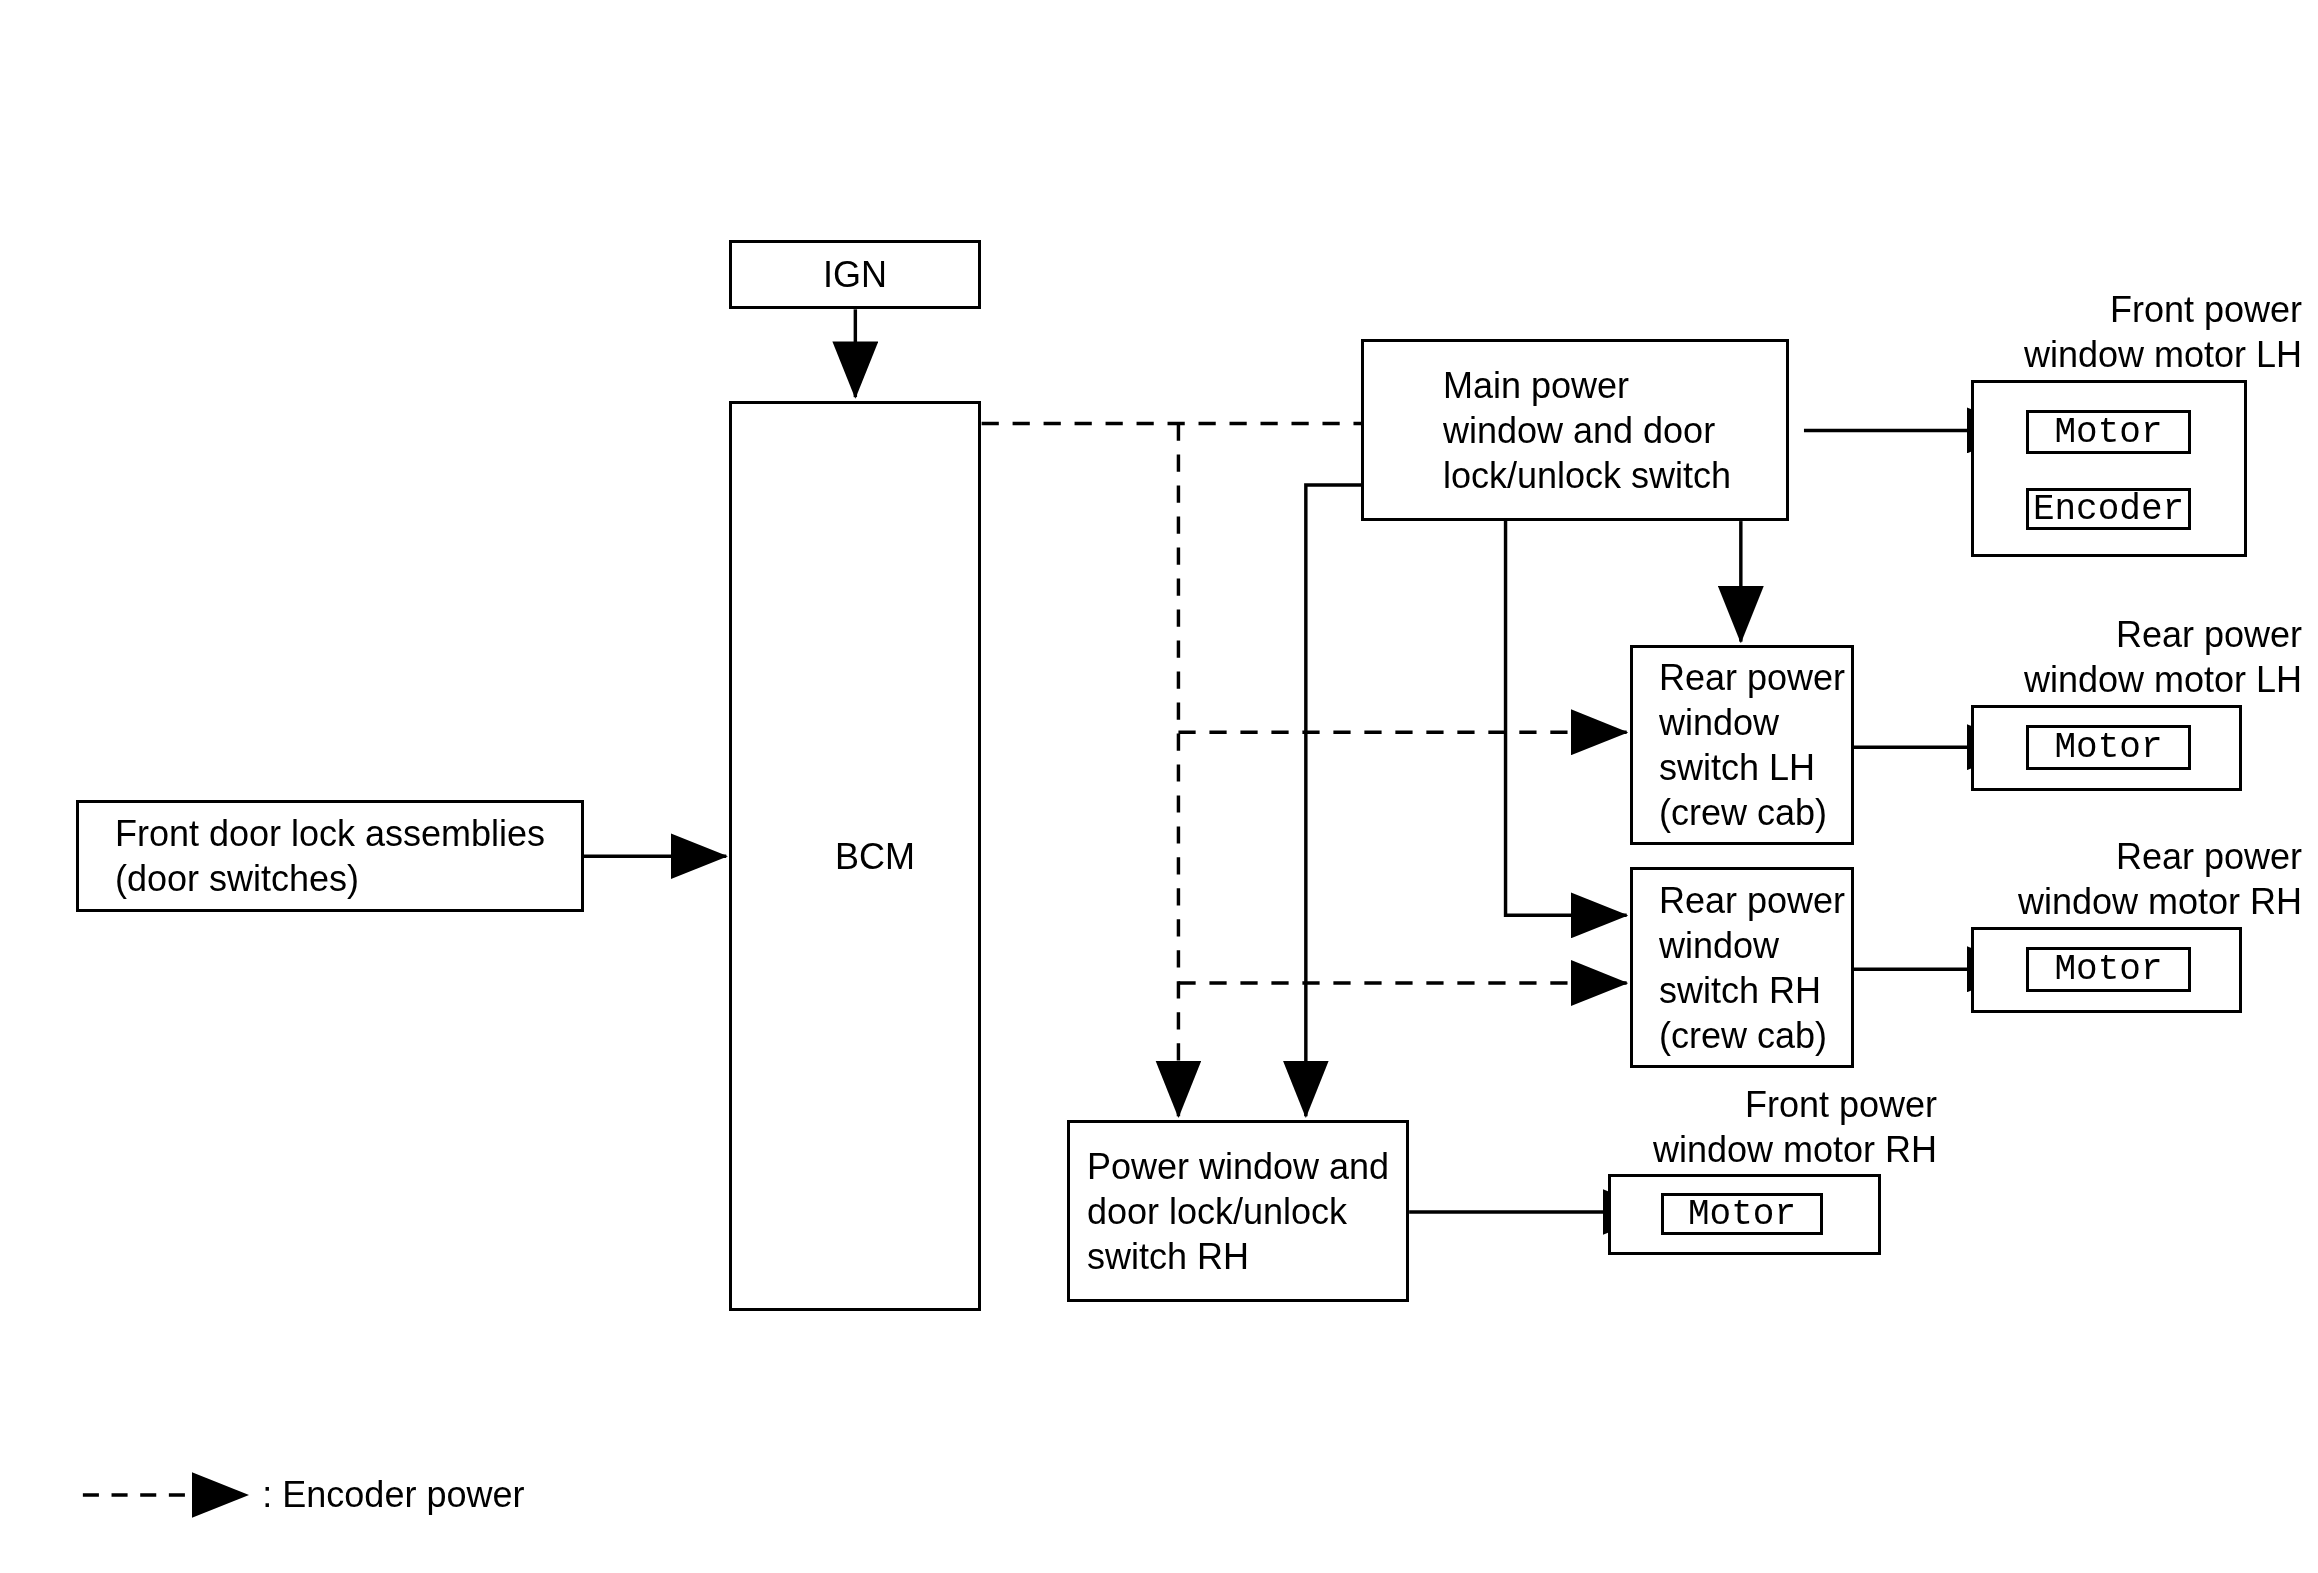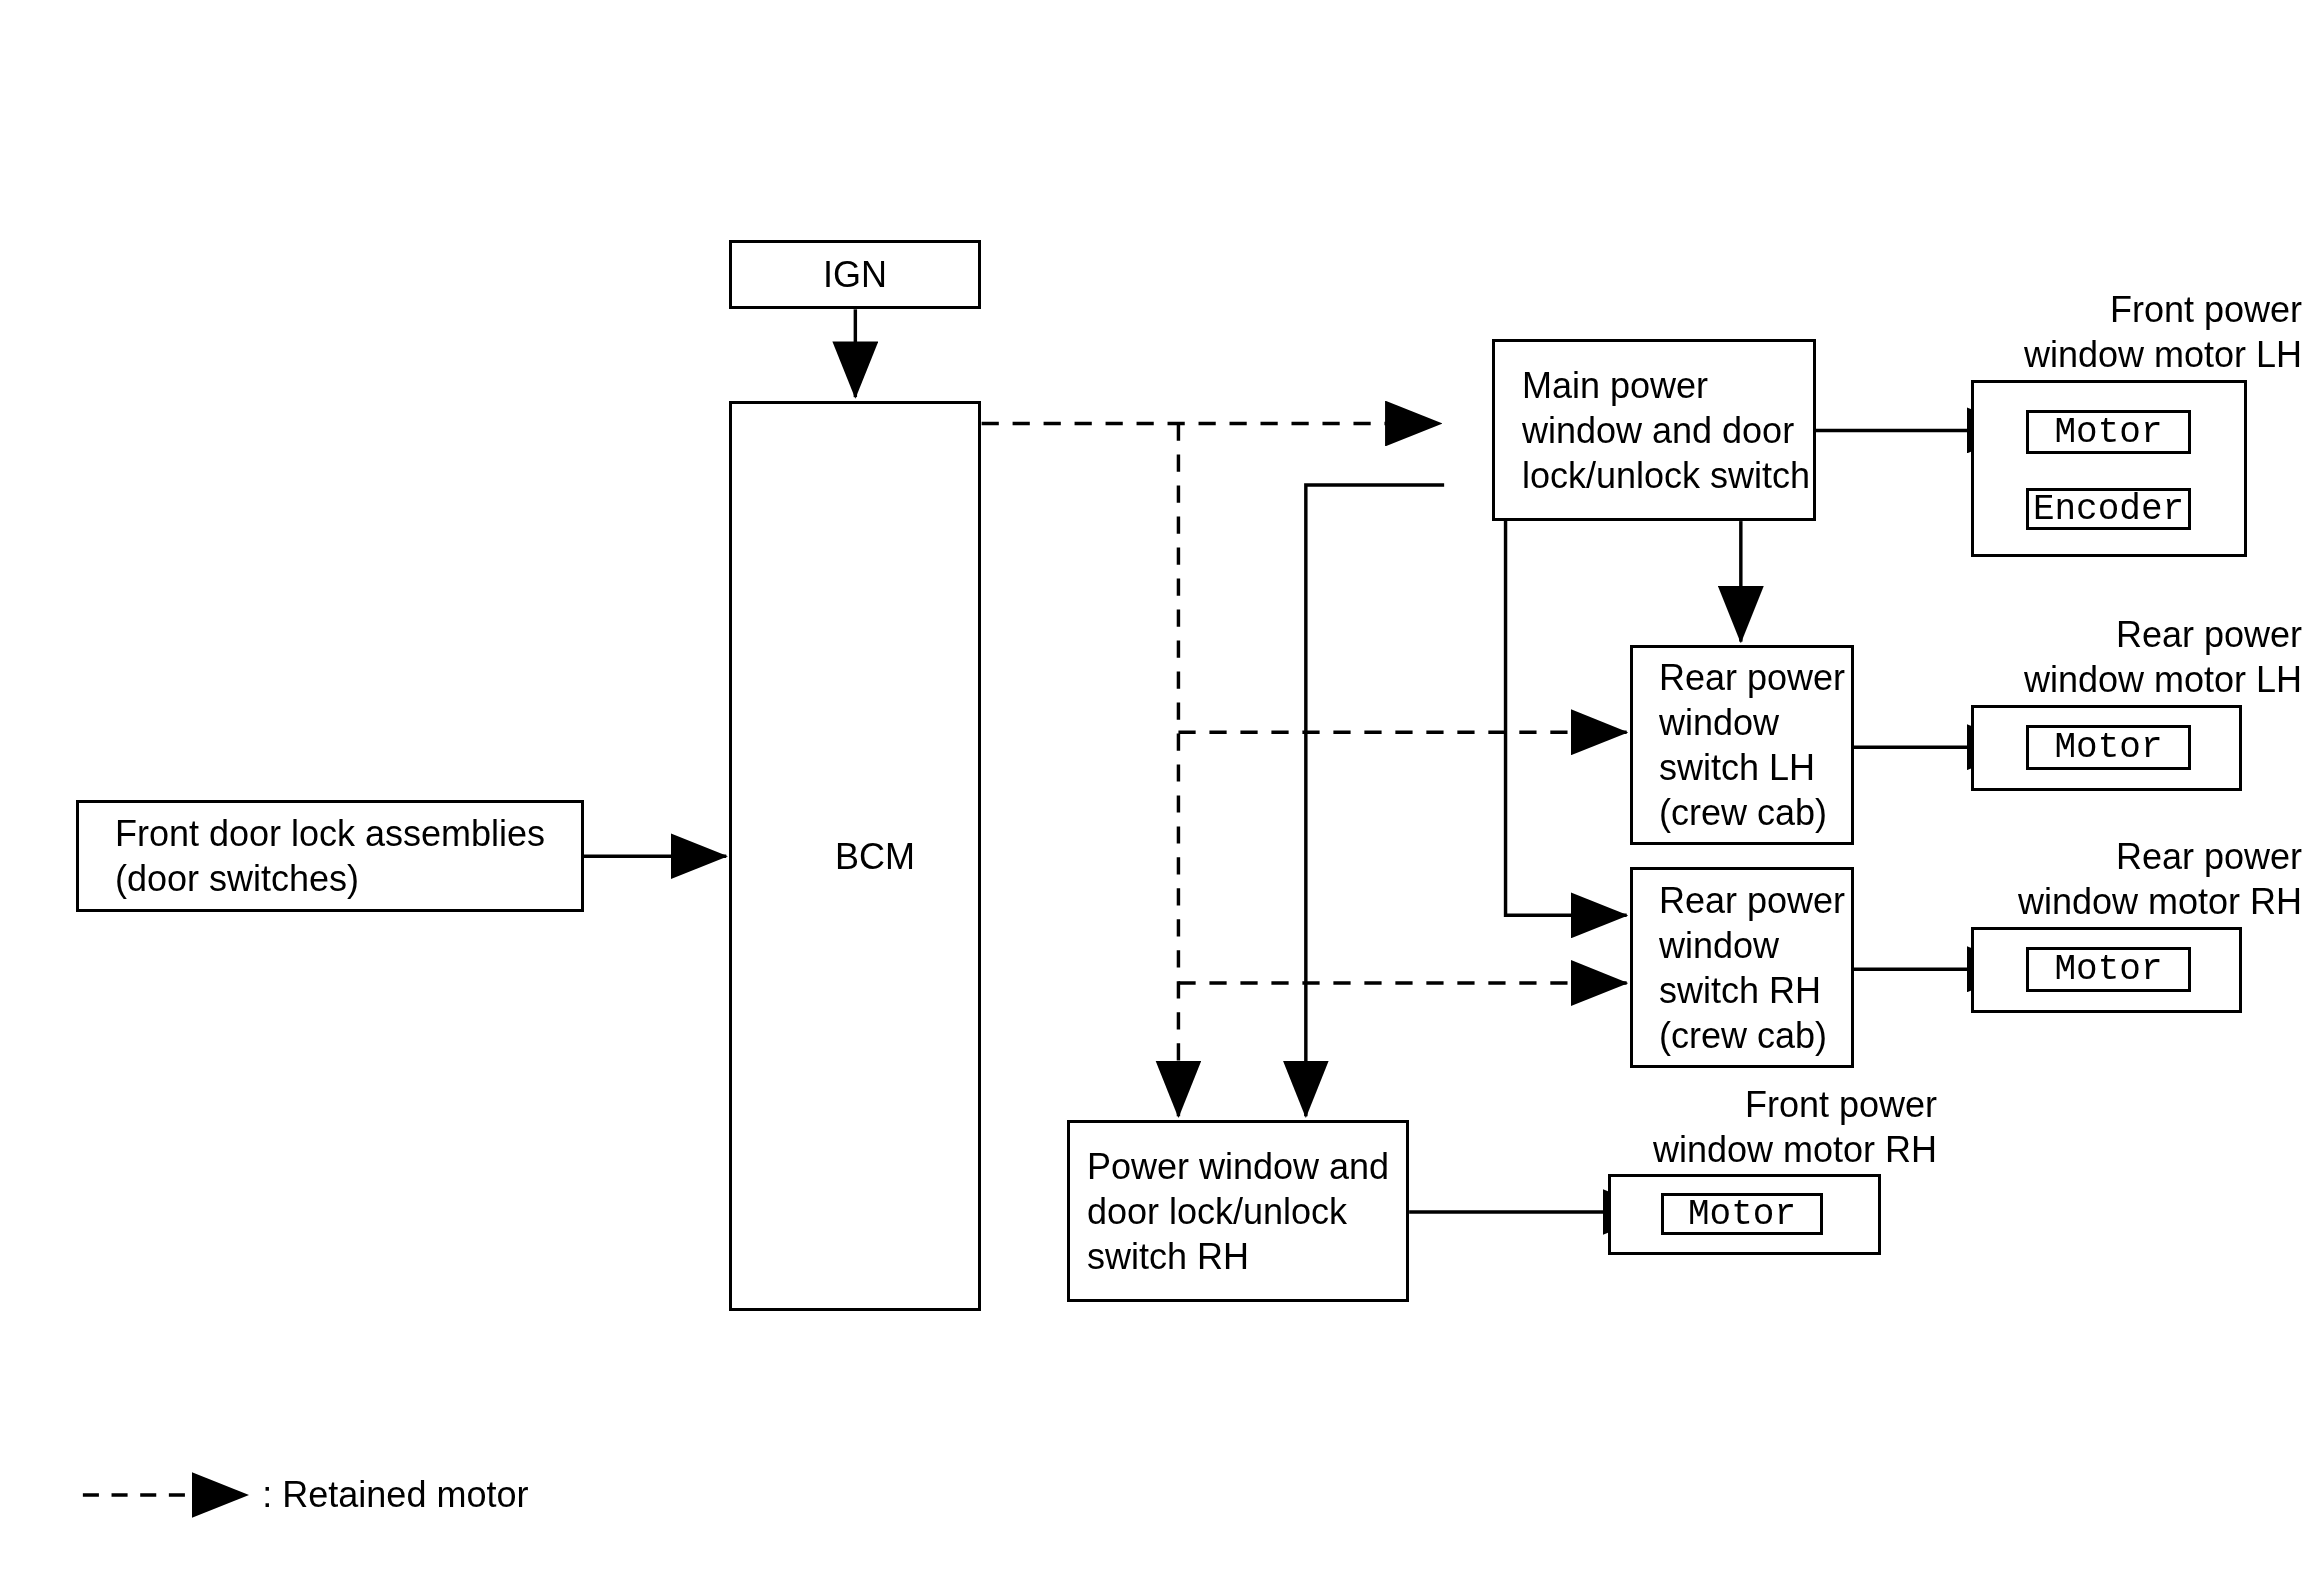--- a/index.html
+++ b/index.html
@@ -45,21 +45,21 @@
     z-index: 2;
   }
   .inner-box {
     border-width: 3.4px;
     font-family: Liberation Mono, monospace;
   }
   
   #ign           { left: 729px; top: 240px;  width: 252px; height: 69px; }
   #bcm           { left: 729px; top: 401px;  width: 252px; height: 910px; padding-left: 40px; }
   #front-door    { left: 76px;  top: 800px; width: 508px; height: 112px; }
-  #main-switch   { left: 1492px; top: 339px;  width: 324px; height: 182px; padding-left: 24px; }
+  #main-switch   { left: 1361px; top: 339px;  width: 428px; height: 182px; padding-left: 24px; }
 
   #fl-motor-outer{ left: 1971px; top: 380px;  width: 276px; height: 177px; }
   #fl-motor      { left: 2026px; top: 410px;  width: 165px; height: 44px; }
   #fl-encoder    { left: 2026px; top: 488px;  width: 165px; height: 42px; }
   #fl-label      { left: 1917px; top: 287px;  width: 385px; }
 
   #rl-switch     { left: 1630px; top: 645px; width: 224px; height: 200px; }
   #rl-motor-outer{ left: 1971px; top: 705px; width: 271px; height: 86px; }
   #rl-motor      { left: 2026px; top: 725px; width: 165px; height: 45px; }
   #rl-label      { left: 1917px; top: 612px; width: 385px; }
@@ -161,17 +161,17 @@
 
   <div id="legend">
     <svg width="172" height="52" viewBox="0 0 300 90" xmlns="http://www.w3.org/2000/svg">
       <path d="M5 45 L200 45" stroke="#000000" stroke-width="6" fill="none" stroke-dasharray="28 22" marker-end="url(#legend-arr)"></path>
       <defs>
         <marker id="legend-arr" viewBox="0 0 100 80" markerUnits="userSpaceOnUse" markerWidth="100" markerHeight="80" refX="5" refY="40" orient="auto">
           <path d="M0,0 L100,40 L0,80 Z" fill="#000000"></path>
         </marker>
       </defs>
     </svg>
-    <span>: Retained motor</span>
+    <span>: Encoder power</span>
   </div>
 
 </div>
 
 
 </body></html>

